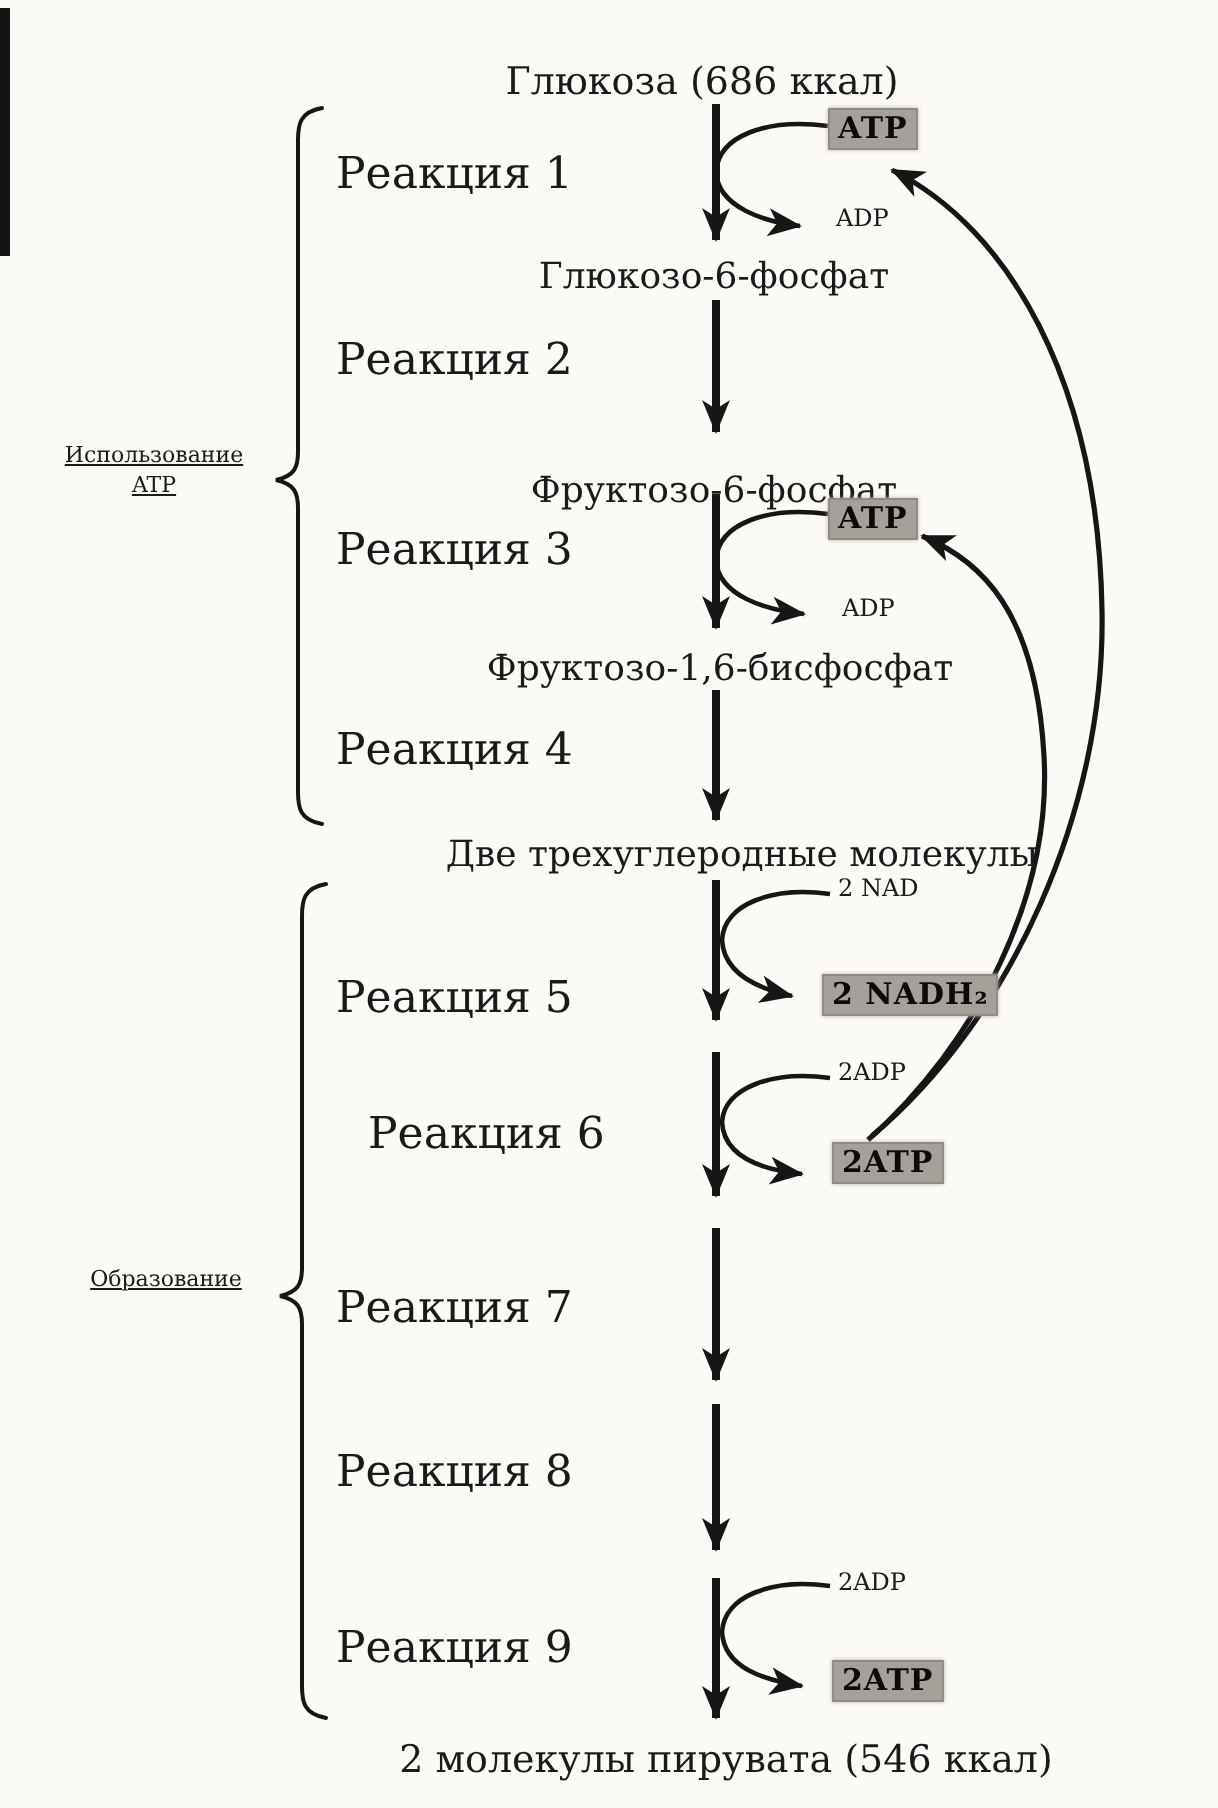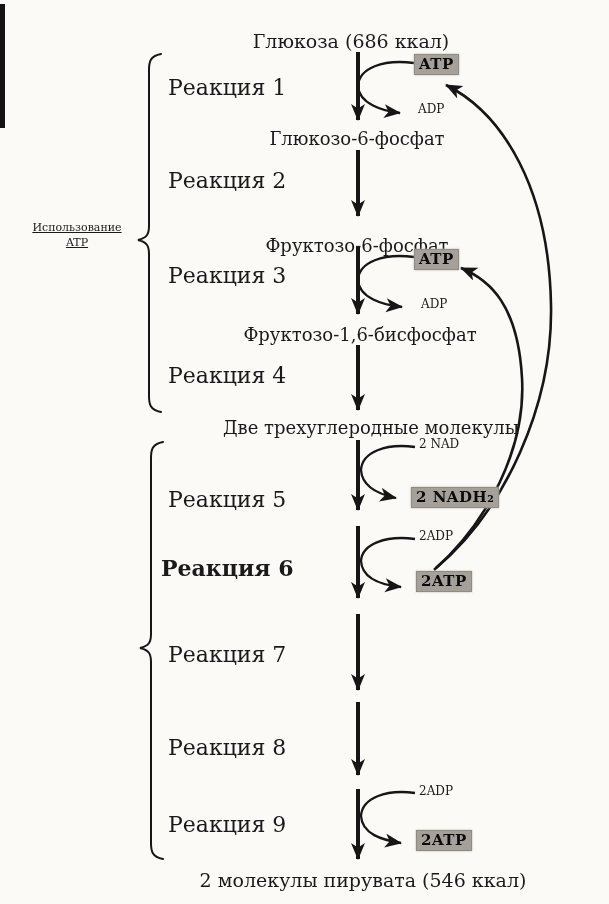--- a/index.html
+++ b/index.html
@@ -78,31 +78,31 @@
   <div class="t node" style="left:357px;top:236px;">Фруктозо-6-фосфат</div>
   <div class="t node" style="left:360px;top:325px;">Фруктозо-1,6-бисфосфат</div>
   <div class="t node" style="left:371px;top:418px;text-align:center;">Две трехуглеродные молекулы</div>
   <div class="t node big" style="left:363px;top:870px;">2 молекулы пирувата (546 ккал)</div>
 
   <div class="t rx" style="left:168px;top:76px;">Реакция 1</div>
   <div class="t rx" style="left:168px;top:169px;">Реакция 2</div>
   <div class="t rx" style="left:168px;top:264px;">Реакция 3</div>
   <div class="t rx" style="left:168px;top:364px;">Реакция 4</div>
   <div class="t rx" style="left:168px;top:464px;margin-top:24px;">Реакция 5</div>
-  <div class="t rx" style="left:161px;top:556px;font-weight:bold;">Реакция 6</div>
+  <div class="t rx" style="left:184px;top:556px;">Реакция 6</div>
   <div class="t rx" style="left:168px;top:643px;">Реакция 7</div>
-  <div class="t rx" style="left:168px;top:725px;margin-top:11px;">Реакция 8</div>
+  <div class="t rx" style="left:168px;top:725px;">Реакция 8</div>
   <div class="t rx" style="left:168px;top:813px;text-align:center;">Реакция 9</div>
 
   <div class="grouplabel" style="left:14px;top:221px;width:126px;">
     <span>Использование</span><br>
     <span>ATP</span>
   </div>
   <div class="grouplabel" style="left:26px;top:633px;width:114px;">
-    <br>
+    <span>Образование</span><br>
   </div>
 
   <div class="cofbox" style="left:414px;top:54px;">ATP</div>
   <div class="cofbox" style="left:414px;top:249px;">ATP</div>
   <div class="cofbox" style="left:411px;top:487px;">2 NADH₂</div>
   <div class="cofbox" style="left:416px;top:571px;">2ATP</div>
   <div class="cofbox" style="left:416px;top:830px;">2ATP</div>
 
   <div class="t cof" style="left:418px;top:103px;">ADP</div>
   <div class="t cof" style="left:421px;top:298px;">ADP</div>

